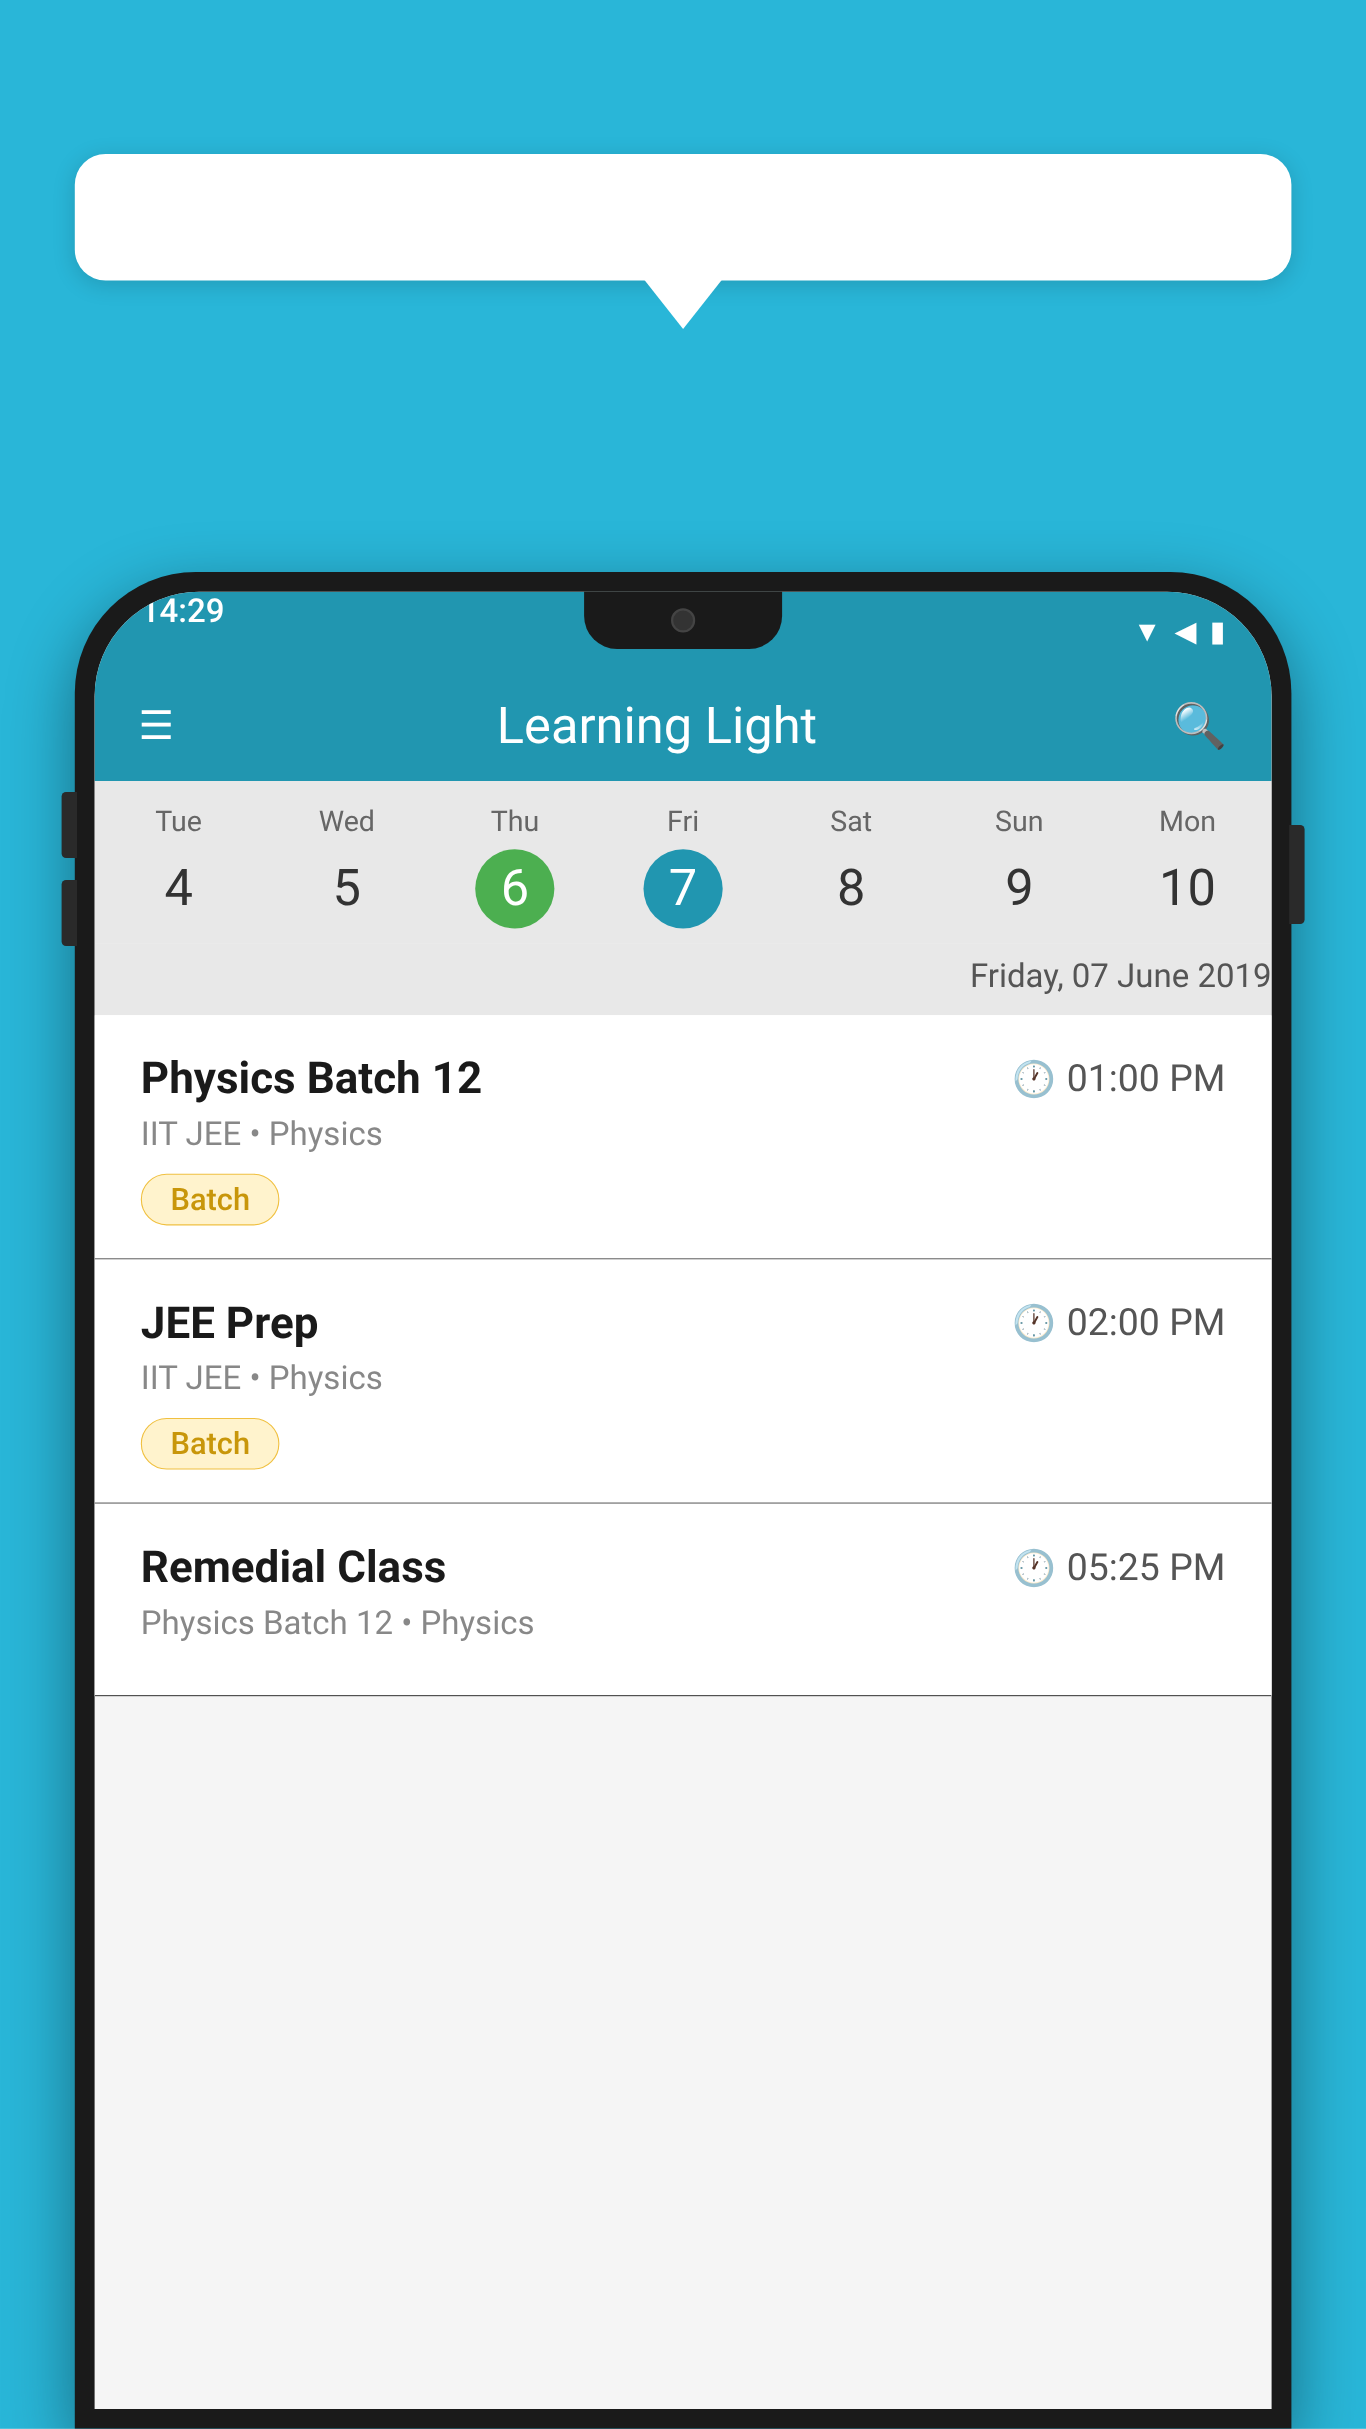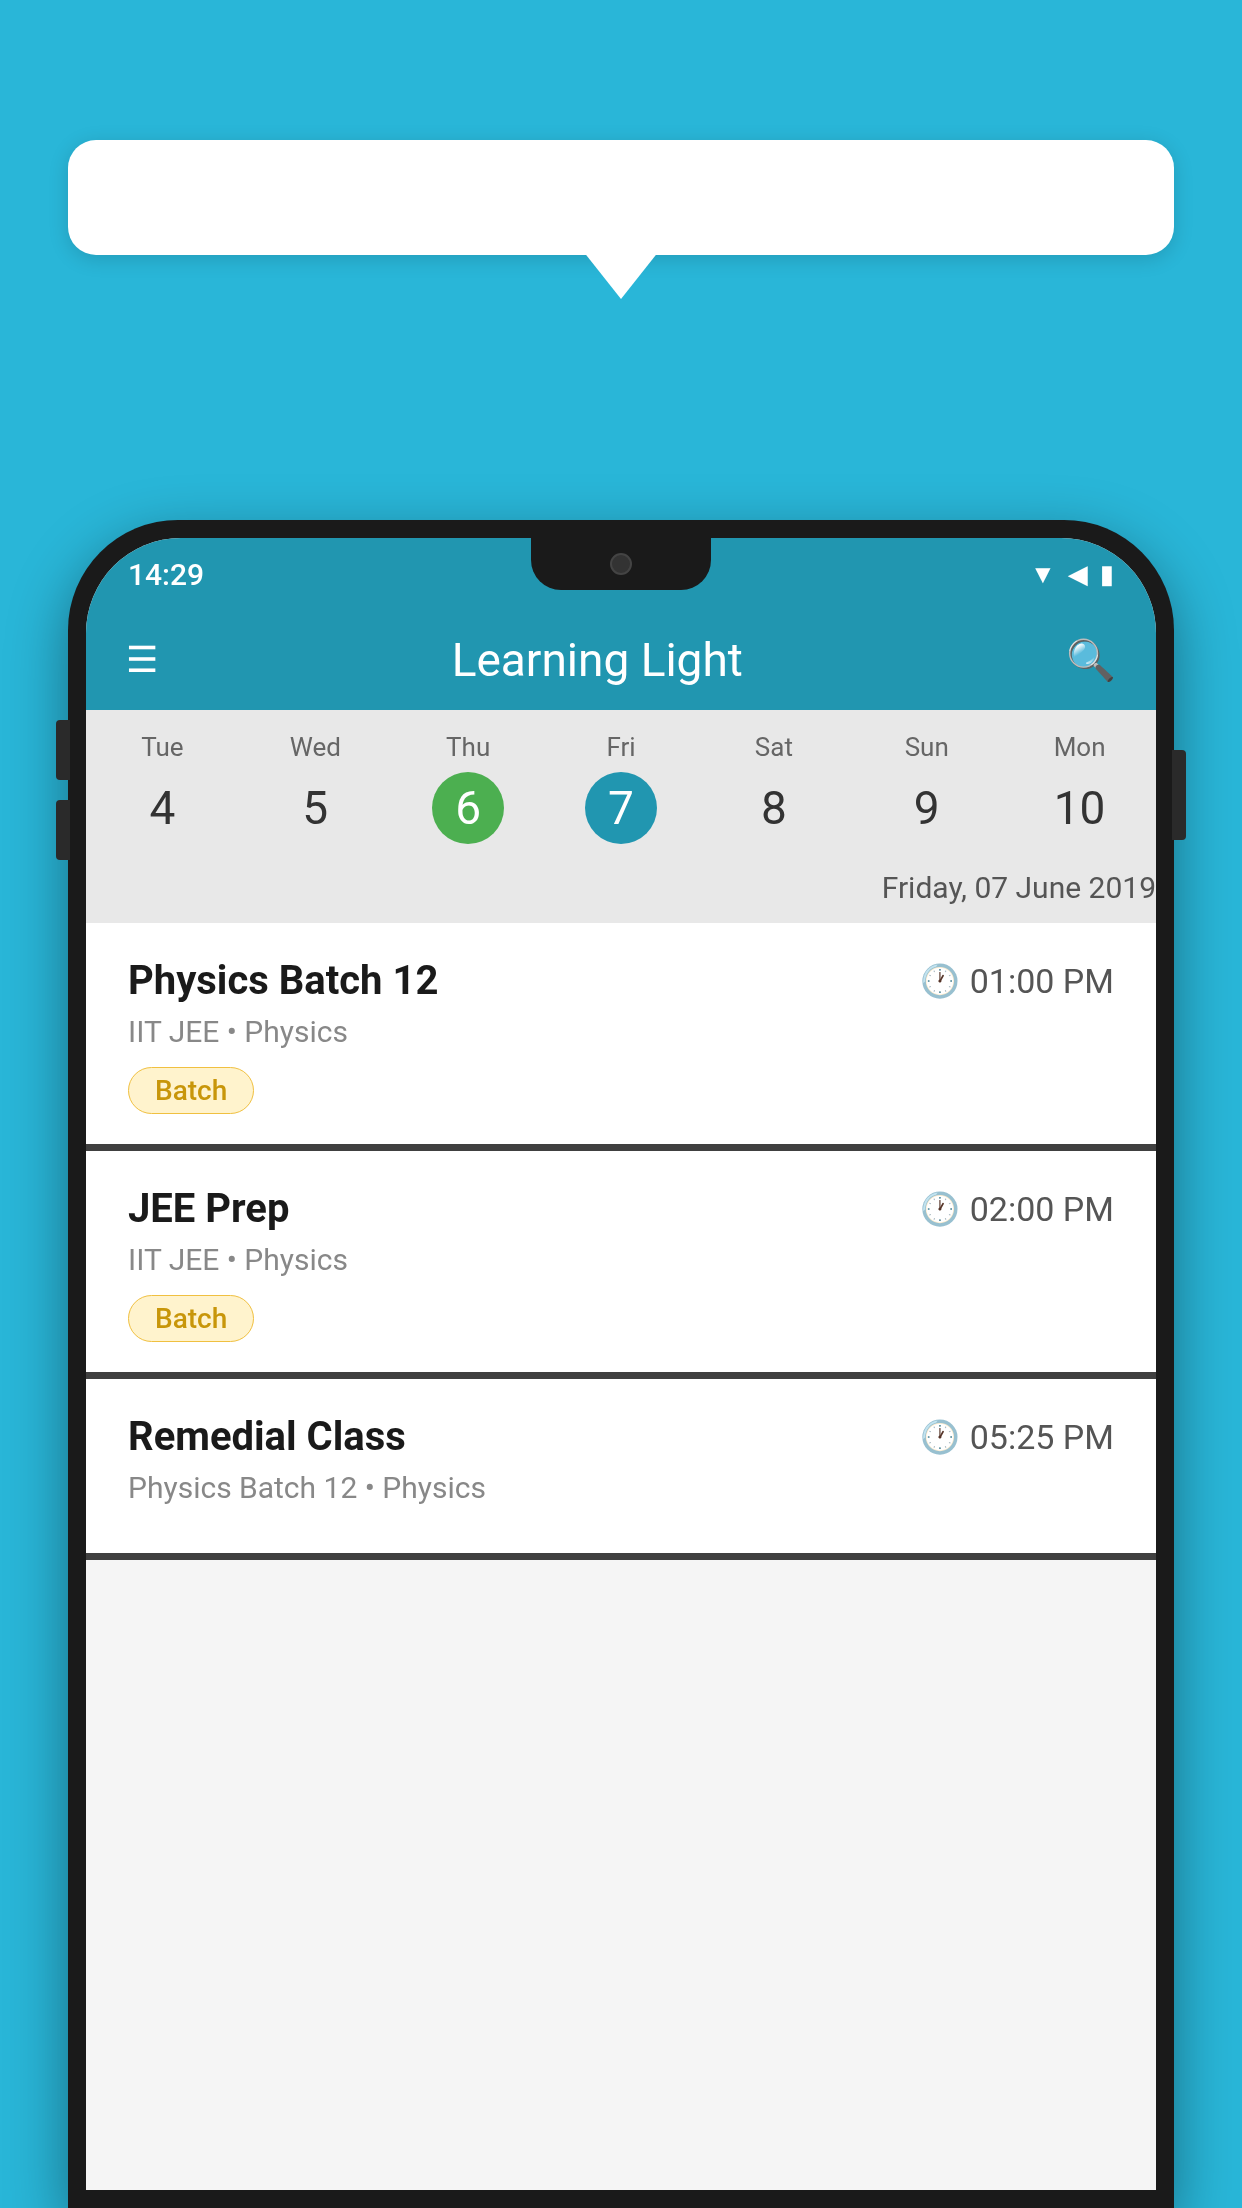--- a/index.html
+++ b/index.html
@@ -106,21 +106,20 @@
       background: #f5f5f5;
       border-radius: 95px 95px 0 0;
       overflow: hidden;
     }
 
     
     .status-bar {
       background: #2196b0;
       height: 72px;
       display: flex;
-      align-items: center;
       justify-content: space-between;
       padding: 0 42px;
     }
 
     .status-time {
       color: white;
       font-size: 30px;
       font-weight: 500;
     }
 
@@ -217,21 +216,21 @@
     }
 
     
     .class-list {
       background: white;
     }
 
     .class-item {
       background: white;
       padding: 34px 42px 30px;
-      border-bottom: 7px solid #404040;
+      border-bottom: 1px solid #404040;
     }
 
     .class-item-header {
       display: flex;
       align-items: center;
       justify-content: space-between;
       margin-bottom: 10px;
     }
 
     .class-name {

